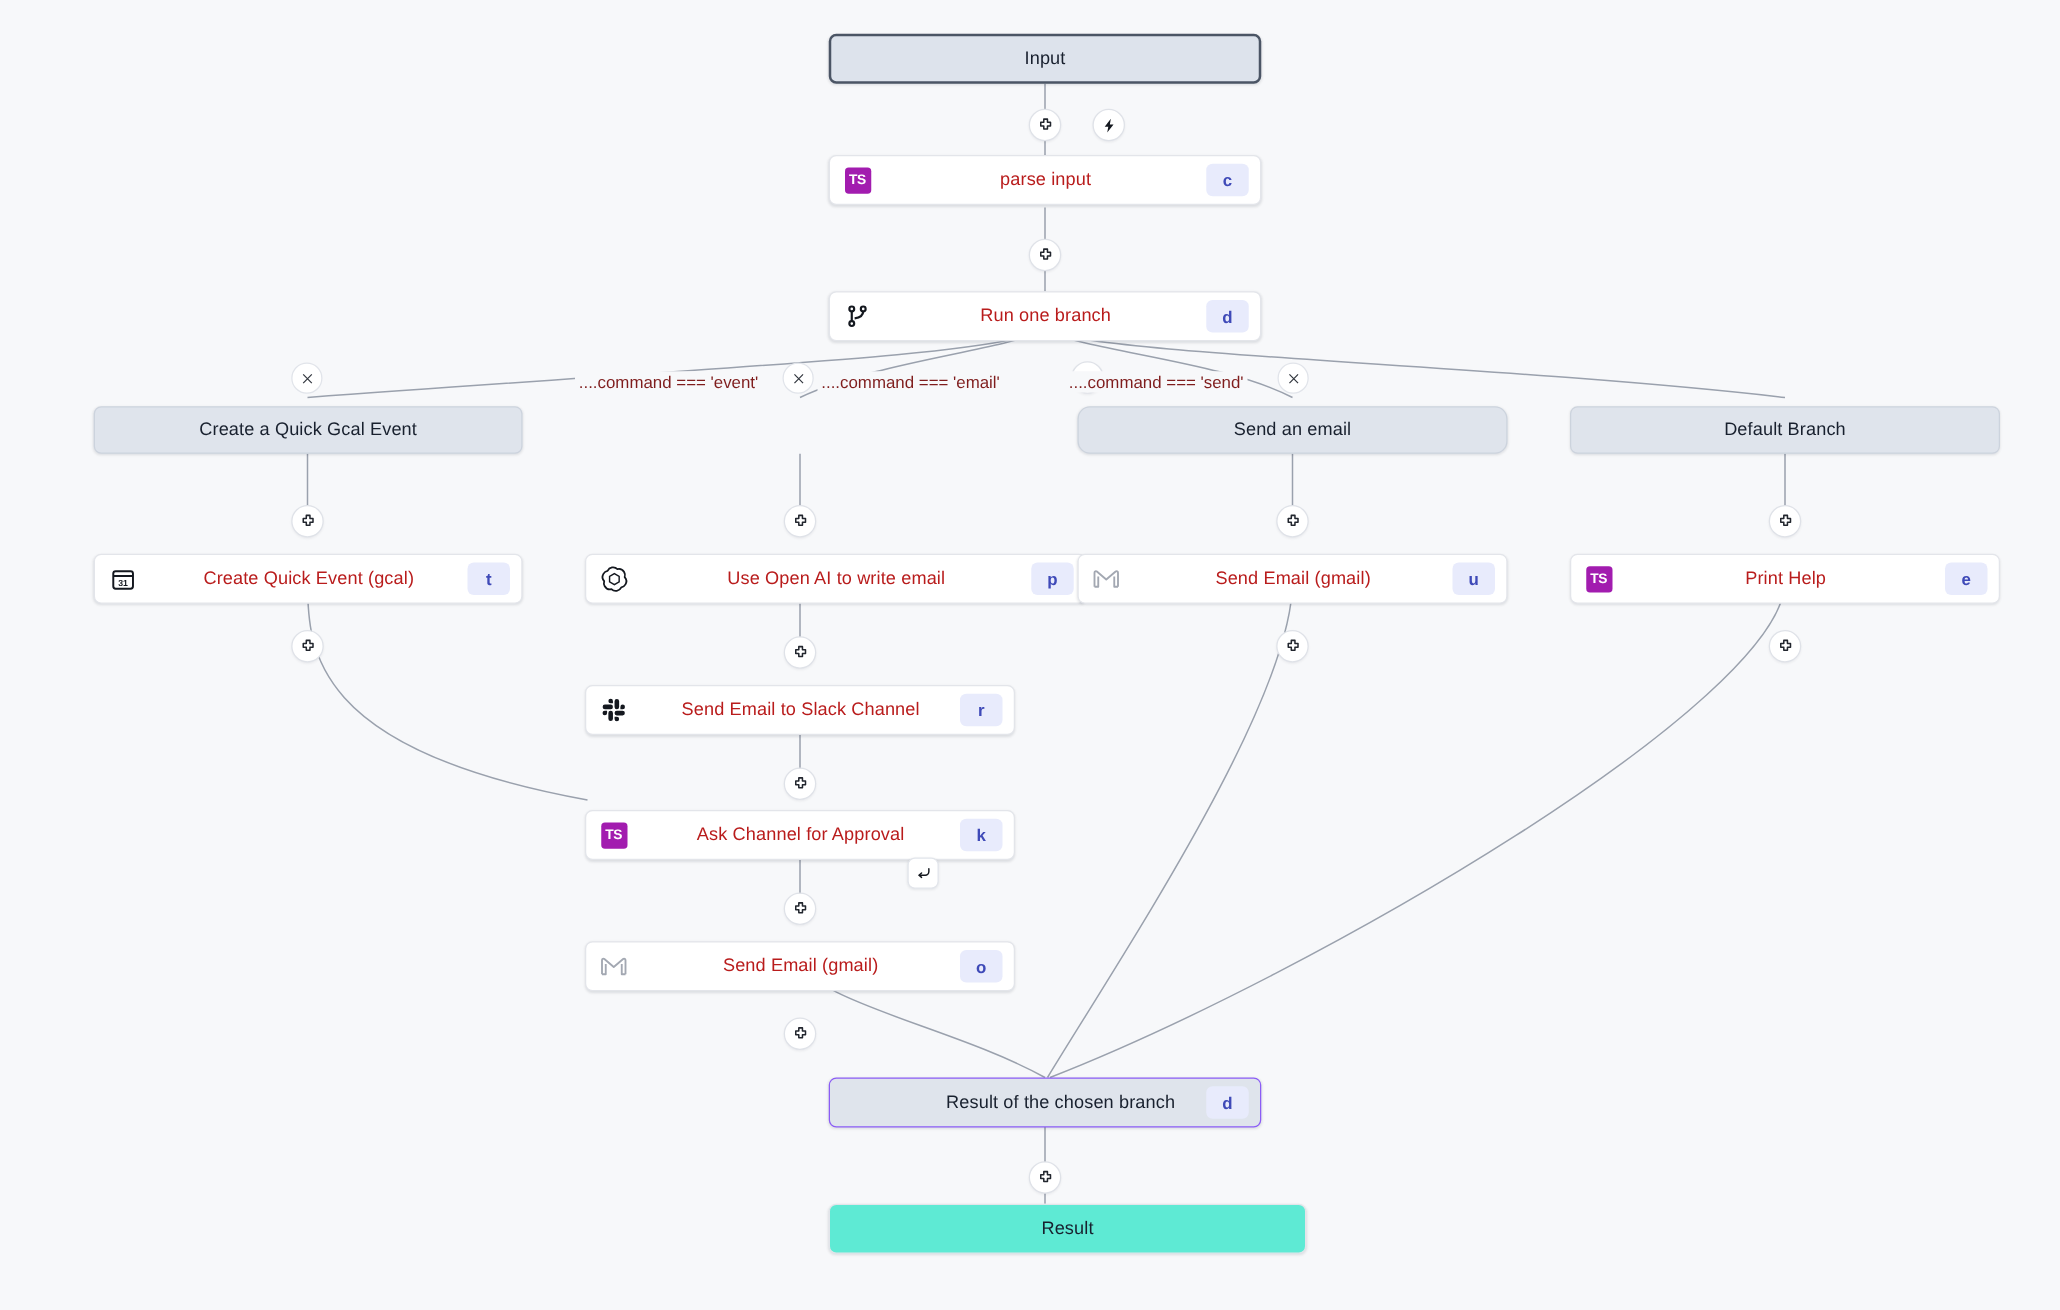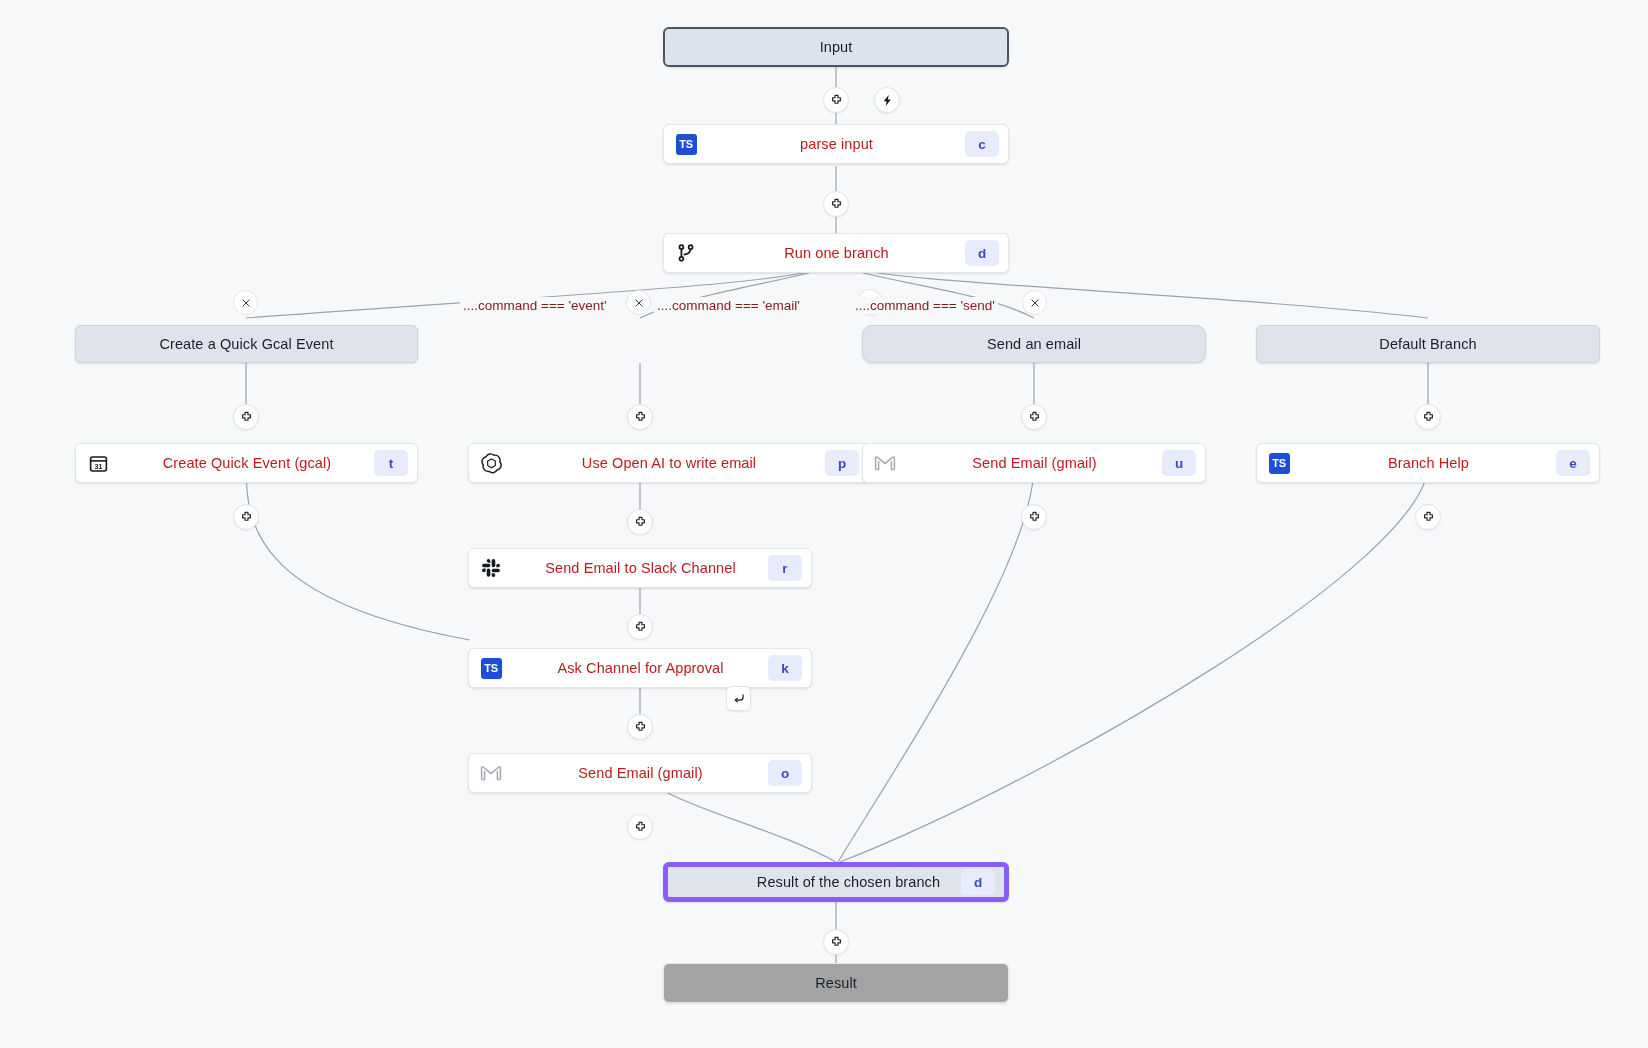--- a/index.html
+++ b/index.html
@@ -78,21 +78,21 @@
     background: #dde3ec;
     border: 2px solid #4b5565;
   }
   .node.branch-head {
     background: #dfe4ec;
     border: 1px solid #ccd3dd;
     height: 38px;
   }
   .node.result-branch {
     background: #dfe4ec;
-    border: 5px solid #8b5cf6;
+    border: 1px solid #8b5cf6;
     padding-left: 24px;
   }
 
   
   .handle {
     position: absolute;
     width: 26px; height: 26px;
     border-radius: 50%;
     background: #ffffff;
     border: 1px solid #dfe2e8;
@@ -139,21 +139,21 @@
     display: flex;
     align-items: center;
     justify-content: center;
     z-index: 7;
   }
 
   
   .ts-icon {
     width: 21px; height: 21px;
     border-radius: 3px;
-    background: #1d4ed8;
+    background: #a21caf;
     color: #ffffff;
     font-size: 11px;
     font-weight: bold;
     font-family: "Liberation Sans", sans-serif;
     display: flex;
     align-items: center;
     justify-content: center;
     letter-spacing: -.3px;
   }
 </style>
@@ -330,21 +330,21 @@
       </svg>
     </span>
     <span class="node-label">Send Email (gmail)</span>
     <span class="node-badge">u</span>
   </div>
 
   <div class="node" style="left:1256px; top:443px; width:344px;">
     <span class="node-icon">
       <span class="ts-icon">TS</span>
     </span>
-    <span class="node-label">Branch Help</span>
+    <span class="node-label">Print Help</span>
     <span class="node-badge">e</span>
   </div>
 
   <div class="handle" style="left:233px; top:504px;">
     <svg width="13" height="13" viewBox="0 0 16 16">
       <path d="M6.2 1.6h3.6v3.0h3.0v3.8h-3.0v3.0H6.2v-3.0H3.2V4.6h3.0z" fill="none" stroke="#22262e" stroke-width="1.5" stroke-linejoin="round"></path>
     </svg>
   </div>
   <div class="handle" style="left:627px; top:509px;">
     <svg width="13" height="13" viewBox="0 0 16 16">
@@ -423,17 +423,17 @@
     <span class="node-label">Result of the chosen branch</span>
     <span class="node-badge">d</span>
   </div>
 
   <div class="handle" style="left:823px; top:929px;">
     <svg width="13" height="13" viewBox="0 0 16 16">
       <path d="M6.2 1.6h3.6v3.0h3.0v3.8h-3.0v3.0H6.2v-3.0H3.2V4.6h3.0z" fill="none" stroke="#22262e" stroke-width="1.5" stroke-linejoin="round"></path>
     </svg>
   </div>
 
-  <div class="node terminal" style="left:663px; top:963px; width:346px; background:#a3a3a3; border:1px solid #e3e5ea;">
+  <div class="node terminal" style="left:663px; top:963px; width:382px; background:#5eead4; border:1px solid #e3e5ea;">
     <span class="node-label">Result</span>
   </div>
 
 </div>
 
 </body></html>

